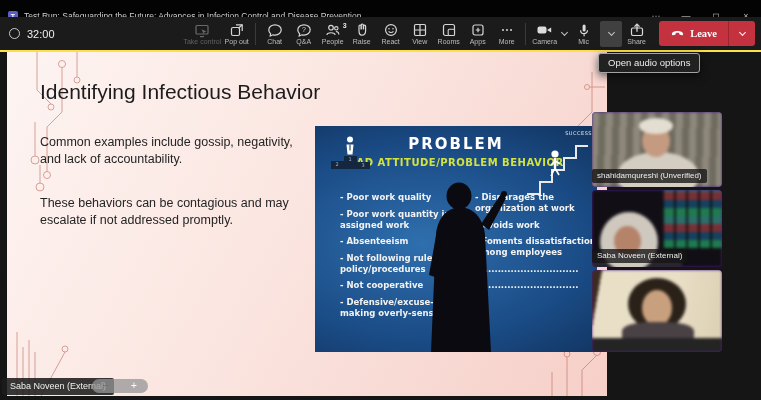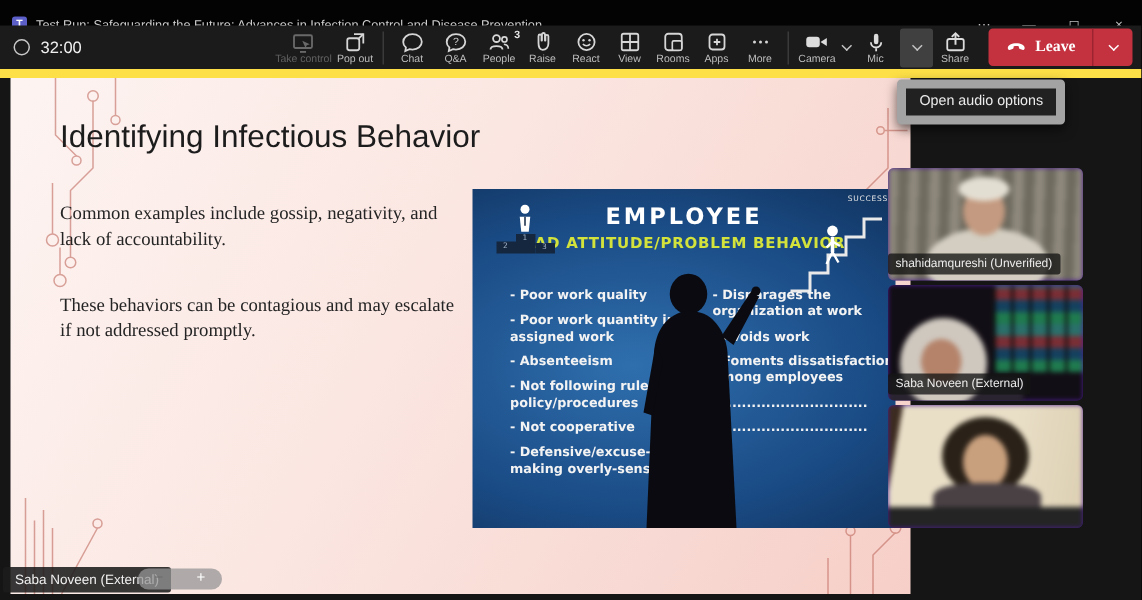--- a/index.html
+++ b/index.html
@@ -12,21 +12,21 @@
     display:flex; align-items:center; color:#d8d8d8; }
   .teams-logo { width:10px; height:10px; margin:0 6px 0 8px; background:#5b5fc7; border-radius:2px;
     color:#fff; font-size:7px; font-weight:bold; display:flex; align-items:center; justify-content:center; }
   .tb-title { font-size:8.5px; color:#cfcfcf; white-space:nowrap; }
   .win-controls { margin-left:auto; display:flex; align-items:center; height:100%; }
   .win-btn { width:30px; height:17px; display:flex; align-items:center; justify-content:center;
     color:#bdbdbd; font-size:9px; }
 
   
   .toolbar { position:absolute; left:0; top:17px; width:761px; height:35px; background:#1b1b1b;
-    display:flex; align-items:center; border-bottom:6px solid #fde047; }
+    display:flex; align-items:center; border-bottom:2px solid #fde047; }
   .timer { display:flex; align-items:center; gap:7px; margin-left:9px; color:#f0f0f0; }
   .timer-ring { width:11px; height:11px; border:1.6px solid #c8c8c8; border-radius:50%; }
   .timer-text { font-size:11px; }
   .tb-group { margin-left:auto; display:flex; align-items:center; }
   .tbtn { min-width:29px; padding:0 1px; display:flex; flex-direction:column; align-items:center;
     justify-content:center; gap:1px; color:#c9c9c9; cursor:default; }
   .tbtn .lbl { font-size:7px; white-space:nowrap; color:#bdbdbd; }
   .tbtn.disabled { opacity:.42; }
   .icon-wrap { position:relative; height:15px; display:flex; align-items:center; justify-content:center; }
   .badge { position:absolute; right:-6px; top:0; font-size:7px; font-weight:bold; color:#e8e8e8; }
@@ -37,32 +37,32 @@
   .chev-box { background:#404040; border-radius:2px; padding:9px 6px; margin-left:2px; display:flex; align-items:center; }
   .leave-btn { display:flex; align-items:stretch; background:#c4313f; border-radius:3px; height:25px;
     margin:0 6px 0 8px; overflow:hidden;font-family:Liberation Serif, serif; }
   .leave-main { display:flex; align-items:center; gap:5px; padding:0 11px; color:#fff; font-size:10.5px; font-weight:bold; }
   .leave-div { width:1px; background:#9c2431; }
   .leave-chev { display:flex; align-items:center; padding:0 8px; }
   .leave-chev .chev::after { border-color:#fff; }
 
   
   .tooltip { position:absolute; left:598px; top:53px; background:#212121; color:#ececec;
-    font-size:9.5px; padding:3px 9px 4px; border:6px solid #a3a3a3; border-radius:3px;
+    font-size:9.5px; padding:3px 9px 4px; border:1px solid #a3a3a3; border-radius:3px;
     box-shadow:0 3px 8px rgba(0,0,0,.6); z-index:60; white-space:nowrap; }
 
   
   .stage { position:absolute; left:0; top:52px; width:761px; height:348px; background:#151515; }
 
   
   .slide { position:absolute; left:7px; top:0; width:600px; height:344px; overflow:hidden;
     background:linear-gradient(120deg,#fdf4f2 0%, #fbe6e1 45%, #f6cfc8 100%); }
   .circuits { position:absolute; left:0; top:0; pointer-events:none; }
   .slide-title { position:absolute; left:33px; top:28px; font-size:21px; font-weight:normal; color:#1c1c1c; }
-  .slide-body { position:absolute; left:33px; top:82px; width:272px;font-family:Liberation Serif, serif; }
+  .slide-body { position:absolute; left:33px; top:82px; width:272px; }
   .slide-body p { font-size:12.5px; line-height:1.38; color:#242424; margin:0 0 26px; }
 
   
   .infographic { position:absolute; left:308px; top:74px; width:282px; height:226px; overflow:hidden;
     background:radial-gradient(130% 95% at 38% 52%, #2f6fae 0%, #1a4b85 45%, #081c38 100%);
     font-family:"DejaVu Sans", sans-serif; }
   .ig-title { position:absolute; left:0; right:0; top:9px; text-align:center; color:#fff;
     font-size:15px; font-weight:bold; letter-spacing:2px; }
   .ig-subtitle { position:absolute; left:0; right:0; top:31px; text-align:center; color:#d4e33c;
     font-size:10px; font-weight:bold; letter-spacing:.5px; }
@@ -349,21 +349,21 @@
 
       <div class="slide-title">Identifying Infectious Behavior</div>
 
       <div class="slide-body">
         <p>Common examples include gossip, negativity, and lack of accountability.</p>
         <p>These behaviors can be contagious and may escalate if not addressed promptly.</p>
       </div>
 
       <div class="infographic">
         <div class="ig-success">SUCCESS</div>
-        <div class="ig-title">EMPLOYEE</div>
+        <div class="ig-title">PROBLEM</div>
         <div class="ig-subtitle">BAD ATTITUDE/PROBLEM BEHAVIOR</div>
 
         <div class="podium">
           <svg width="16" height="22" viewBox="0 0 16 22">
             <circle cx="8" cy="3.5" r="3" fill="#fff"></circle>
               <path d="M4.5 8.5h7l-1 10h-5z" fill="#fff"></path>
               <path d="M8 8.5v6" stroke="#0f2543" stroke-width="1"></path>
           </svg>
           <div class="psteps">
             <div class="pstep h2">2</div>

